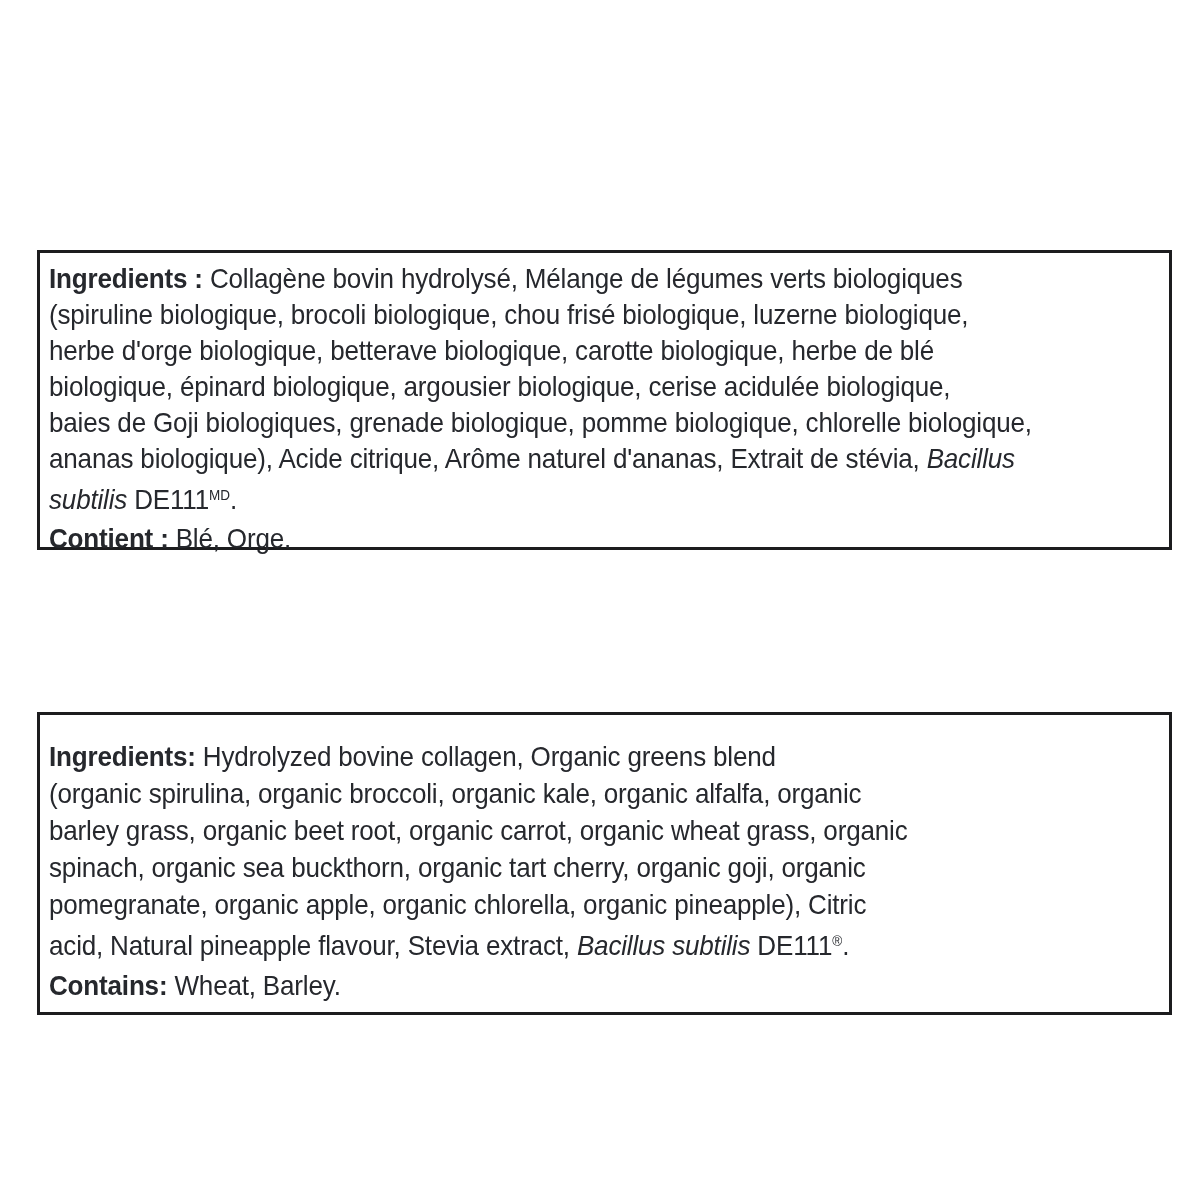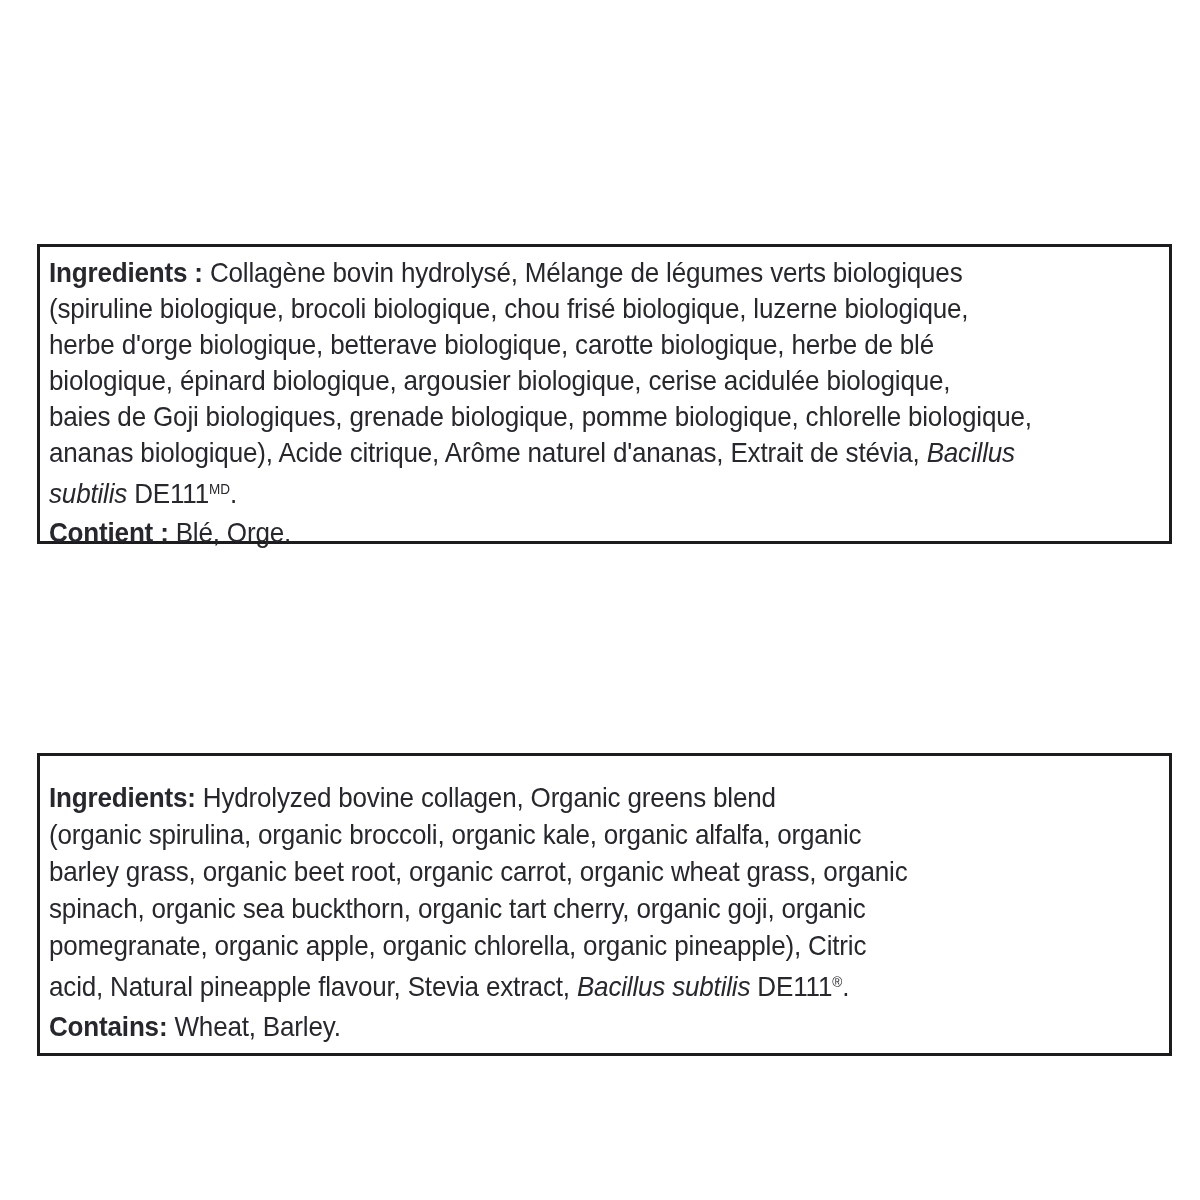--- a/index.html
+++ b/index.html
@@ -13,22 +13,22 @@
     color: var(--ink, #26282d);
     overflow: hidden;
   }
   .panel {
     position: absolute;
     left: 37px;
     width: 1135px;
     background: #ffffff;
     border: 3px solid var(--line, #1c1c1e);
   }
-  .panel-fr { top: 244px; height: 300px; padding: 8px 10px 0 9px; }
-  .panel-en { top: 753px; height: 303px; padding: 23px 10px 0 9px; }
+  .panel-fr { top: 250px; height: 300px; padding: 8px 10px 0 9px; }
+  .panel-en { top: 712px; height: 303px; padding: 23px 10px 0 9px; }
   .line {
     font-size: 28px;
     line-height: 36px;
     white-space: nowrap;
     transform: scaleX(0.93);
     transform-origin: 0 50%;
     letter-spacing: -0.2px;
   }
   .panel-en .line { line-height: 37px; }
   .allergen-line { margin-top: 3px; }

